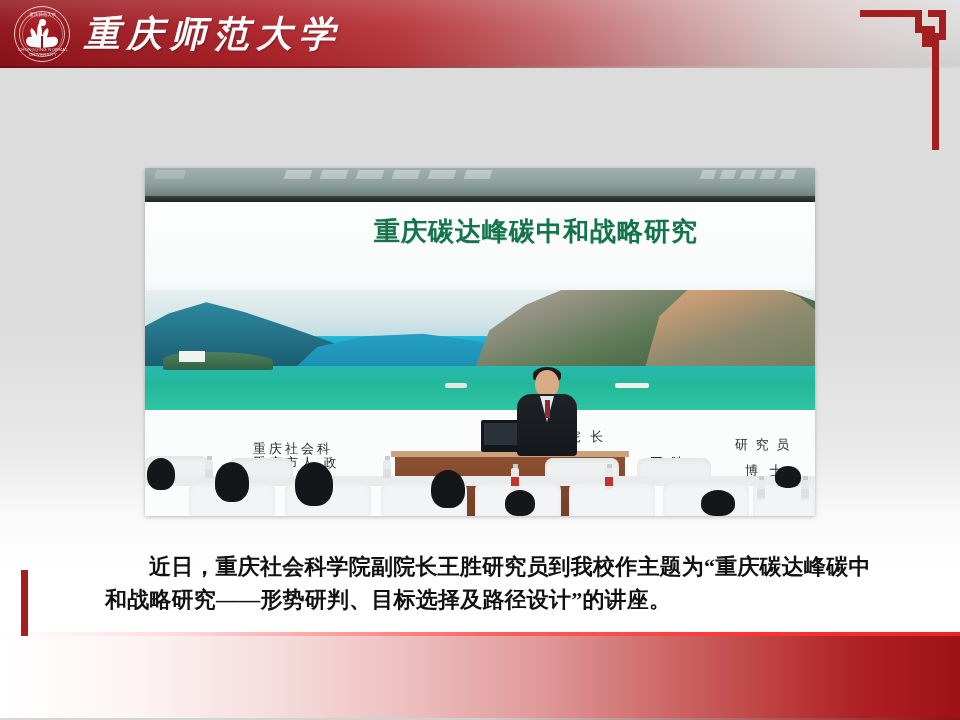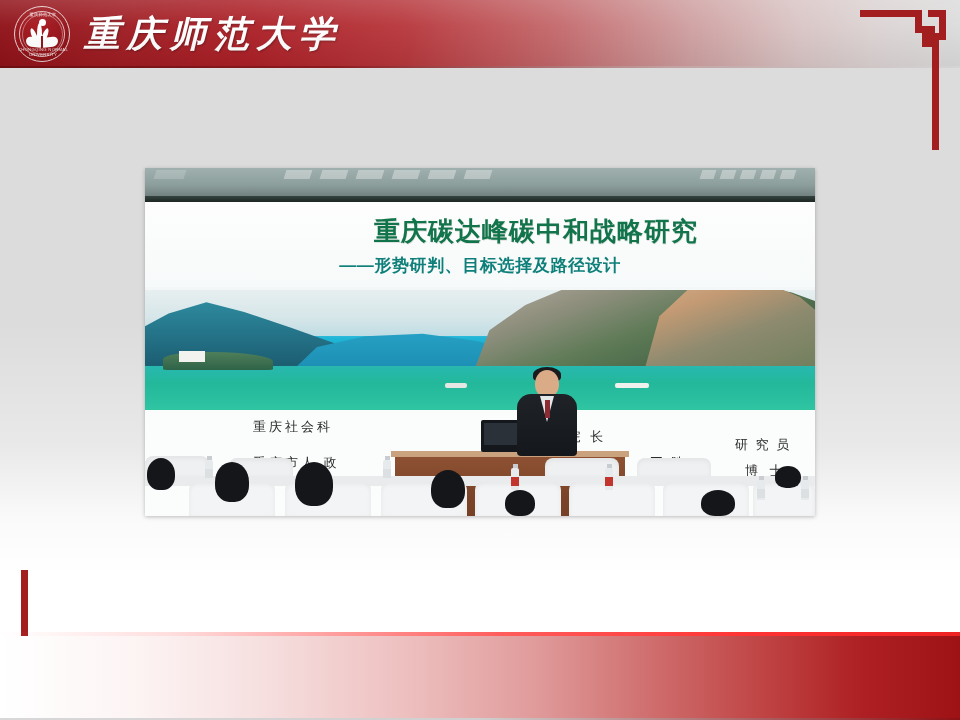--- a/index.html
+++ b/index.html
@@ -173,21 +173,21 @@
   #scene .boat { position: absolute; bottom: 22px; height: 5px; background: #f0f0ec; border-radius: 2px; }
   #scene .boat.b1 { left: 470px; width: 34px; }
   #scene .boat.b2 { left: 300px; width: 22px; background:#e6e6e2; }
 
   
   #slide-lower {
     position: absolute; left: 0; top: 208px; width: 670px; height: 106px;
     background: #fbfcfc;
   }
   .slide-line { position: absolute; color: #2b2b2b; font-size: 13px; letter-spacing: 3px; white-space: nowrap; }
-  #sl-1 { left: 108px; top: 8px; }
+  #sl-1 { left: 108px; top: 30px; }
   #sl-2 { left: 108px; top: 44px; }
   #sl-role1 { left: 400px; top: 18px; letter-spacing: 3px; }
   #sl-name  { left: 505px; top: 44px; letter-spacing: 2px; }
   #sl-title1{ left: 590px; top: 26px; letter-spacing: 2px; }
   #sl-title2{ left: 600px; top: 52px; letter-spacing: 4px; }
   #sl-date  { left: 530px; top: 84px; letter-spacing: 0px; font-size: 14px; }
 
   
   #podium {
     position: absolute; left: 250px; top: 252px; width: 230px; height: 96px;
@@ -325,21 +325,20 @@
       <div class="panel" style="left:616px;width:14px"></div>
       <div class="panel" style="left:636px;width:14px"></div>
       <div class="panel" style="left:10px;width:30px;opacity:.5"></div>
     </div>
     <div id="ceiling-edge"></div>
 
     <div id="screen">
       <div id="screen-top"></div>
 
       <div id="slide-title">重庆碳达峰碳中和战略研究</div>
-      <div id="slide-subtitle">——形势研判、目标选择及路径设计</div>
 
       <div id="scene">
         <div class="sky"></div>
         <div class="m m1"></div>
         <div class="m m2"></div>
         <div class="m m3"></div>
         <div class="m m3b"></div>
         <div class="water"></div>
         <div class="islet"></div>
         <div class="bld"></div>
@@ -414,20 +413,21 @@
             <div class="lbl" style="background:#dde0e2"></div>
           </div>
         <div class="bottle" style="left:656px; bottom:16px; height:20px;">
             <div class="cap"></div>
             <div class="lbl" style="background:#dde0e2"></div>
           </div>
       </div>
     </div>
   </div>
 
+  <div id="caption">近日，重庆社会科学院副院长王胜研究员到我校作主题为“重庆碳达峰碳中和战略研究——形势研判、目标选择及路径设计”的讲座。</div>
 
   <div id="footer">
     <div id="footer-strip"></div>
     <div id="footer-body"></div>
     <div id="footer-bottomline"></div>
   </div>
 
 </div>
 
 </body></html>

